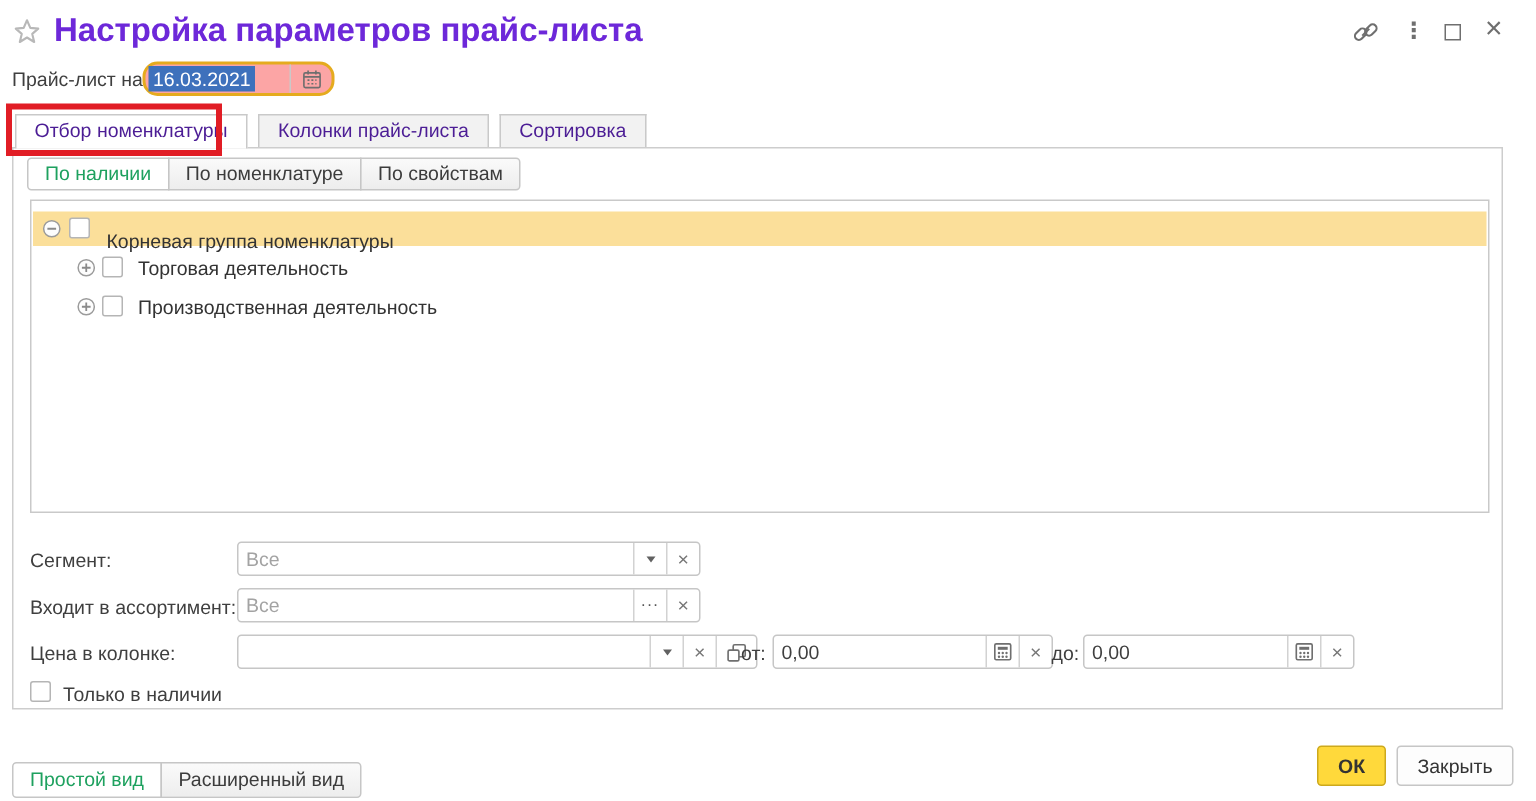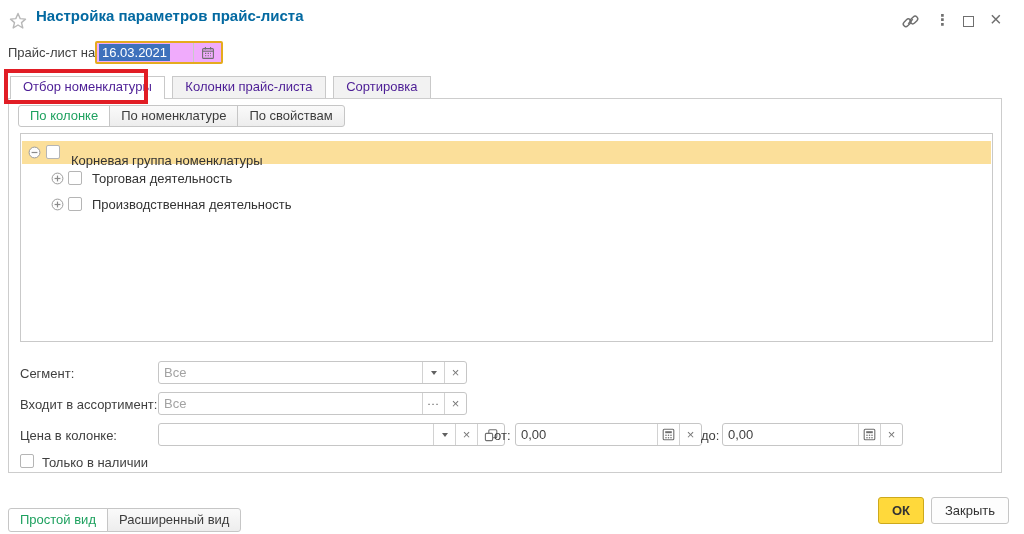--- a/index.html
+++ b/index.html
@@ -4,21 +4,21 @@
 <style>
   html,body{margin:0;padding:0;}
   body{
     width:1024px;height:534px;background:#fff;
     font-family:"Liberation Sans","DejaVu Sans",sans-serif;
     font-size:13px;color:#3f3f3f;overflow:hidden;position:relative;
   }
   .abs{position:absolute;box-sizing:border-box;}
   .lbl{white-space:nowrap;color:#3f3f3f;}
   
-  .win-title{font-size:15px;font-weight:bold;color:#0369a1;}
+  .win-title{font-size:22px;font-weight:bold;color:#6d28d9;}
   .win-ctrl{color:#6f6f6f;cursor:default;}
   
   .tab{
     height:22px;line-height:20px;padding:0 12px;background:#f2f2f2;
     border:1px solid #c9c9c9;border-bottom:none;color:#4c1d95;
     display:inline-block;box-sizing:border-box;margin-right:4px;
   }
   .tab.active{background:#fff;position:relative;z-index:2;height:23px;}
   .panel{border:1px solid #cdcdcd;background:#fff;}
   
@@ -50,22 +50,22 @@
   .field .num{text-align:left;}
   .fbtn{
     width:21px;display:flex;align-items:center;justify-content:center;
     border-left:1px solid #d2d2d2;color:#6f6f6f;flex:none;cursor:default;
   }
   .caret{width:0;height:0;border-left:3.5px solid transparent;border-right:3.5px solid transparent;border-top:4.5px solid #616161;}
   .xglyph{font-size:13px;color:#777;line-height:1;}
   .dots-btn{font-size:11px;letter-spacing:1px;color:#555;line-height:1;padding-bottom:4px;}
   
   .date-field{
-    display:flex;align-items:stretch;height:23px;background:#f0abfc;
-    border:2px solid #e5ab1e;border-radius:2px;box-sizing:border-box;
+    display:flex;align-items:stretch;height:23px;background:#fca5a5;
+    border:2px solid #e5ab1e;border-radius:10px;box-sizing:border-box;
   }
   .date-field .dtext{flex:1;padding:1px 2px;line-height:17px;}
   .date-field .sel{background:#3e71bc;color:#fff;padding:1px 3px;}
   .date-field .fbtn{width:27px;border-left:1px solid #c9c9c9;}
   
   .btn{
     height:27px;line-height:25px;padding:0 13px;border:1px solid #c6c6c6;
     background:#fdfdfd;border-radius:3px;box-sizing:border-box;color:#333;
     display:inline-block;text-align:center;
   }
@@ -113,21 +113,21 @@
   <div class="tab active">Отбор номенклатуры</div>
   <div class="tab">Колонки прайс-листа</div>
   <div class="tab">Сортировка</div>
 </div>
 
 <div class="abs annotation" style="left:4px;top:69px;width:144px;height:35px;"></div>
 
 <div class="abs panel" style="left:8px;top:98px;width:994px;height:375px;"></div>
 
 <div class="abs seg" style="left:18px;top:105px;z-index:3;">
-  <div class="sbtn active">По колонке</div>
+  <div class="sbtn active">По наличии</div>
   <div class="sbtn">По номенклатуре</div>
   <div class="sbtn">По свойствам</div>
 </div>
 
 <div class="abs tree" style="left:20px;top:133px;width:973px;height:209px;">
 
   <div class="tree-row selected" style="top:7px;height:23px;">
     <span class="abs" style="left:6px;top:5px;">
       <svg width="13" height="13" viewBox="0 0 13 13">
         <circle cx="6.5" cy="6.5" r="5.4" fill="#fdfdfd" stroke="#9b9b9b" stroke-width="1"></circle>

